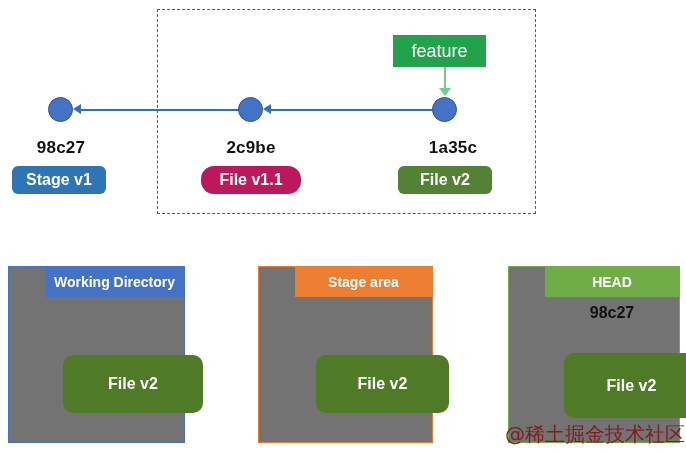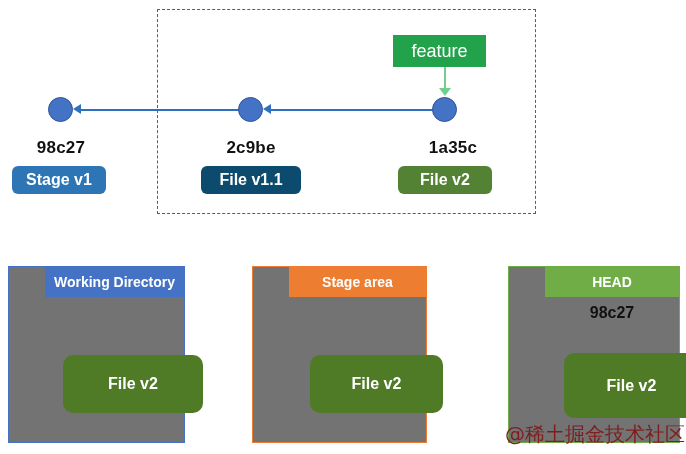--- a/index.html
+++ b/index.html
@@ -75,21 +75,21 @@
     border-radius: 6px;
     color: #ffffff;
     font-size: 16px;
     font-weight: bold;
     display: flex;
     align-items: center;
     justify-content: center;
     box-sizing: border-box;
   }
   .chip-v1   { background: #2e75b6; }
-  .chip-v11  { background: #0c4a6e; }
+  .chip-v11  { background: #be185d; border-radius: 13px; }
   .chip-v2   { background: #548235; }
 
   
   .branch-label {
     position: absolute;
     left: 393px;
     top: 35px;
     width: 93px;
     height: 32px;
     background: #22a24a;
@@ -123,21 +123,21 @@
   .panel {
     position: absolute;
     box-sizing: border-box;
     background: #737373;
     border: 1.4px solid #cccccc;
     top: 266px;
     height: 177px;
     padding-left: 36px;
   }
   .panel-wd   { left: 8px;   width: 177px; border-color: #4472c4; }
-  .panel-sa   { left: 252px; width: 175px; border-color: #ed7d31; }
+  .panel-sa   { left: 258px; width: 175px; border-color: #ed7d31; }
   .panel-head { left: 508px; width: 172px; border-color: #70ad47; }
 
   .panel-header {
     height: 30px;
     display: flex;
     align-items: center;
     justify-content: center;
     color: #ffffff;
     font-size: 14px;
     font-weight: bold;

